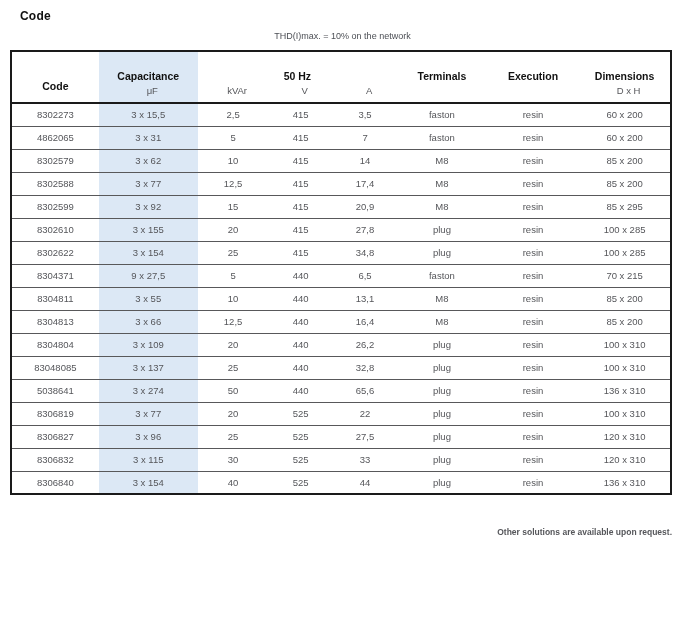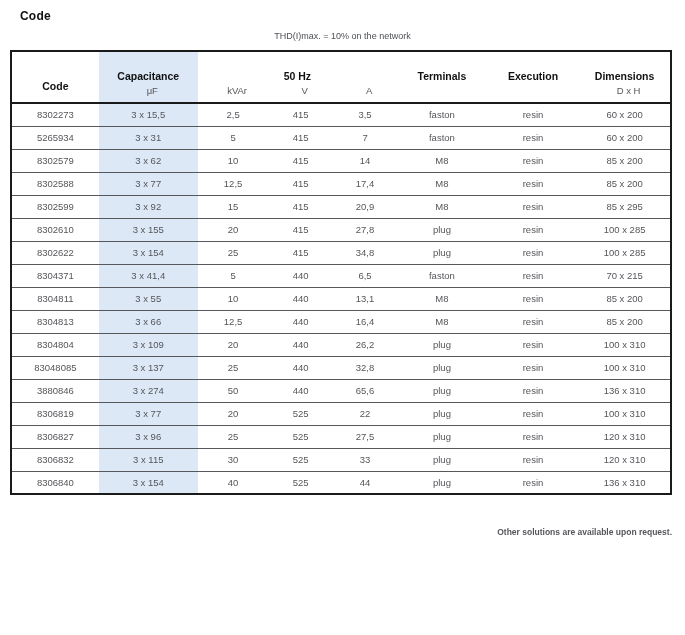--- a/index.html
+++ b/index.html
@@ -85,21 +85,21 @@
           <td>8302273</td>
           <td class="hl">3 x 15,5</td>
           <td>2,5</td>
           <td>415</td>
           <td>3,5</td>
           <td>faston</td>
           <td>resin</td>
           <td>60 x 200</td>
         </tr>
         <tr>
-          <td>5265934</td>
+          <td>4862065</td>
           <td class="hl">3 x 31</td>
           <td>5</td>
           <td>415</td>
           <td>7</td>
           <td>faston</td>
           <td>resin</td>
           <td>60 x 200</td>
         </tr>
         <tr>
           <td>8302579</td>
@@ -146,21 +146,21 @@
           <td class="hl">3 x 154</td>
           <td>25</td>
           <td>415</td>
           <td>34,8</td>
           <td>plug</td>
           <td>resin</td>
           <td>100 x 285</td>
         </tr>
         <tr>
           <td>8304371</td>
-          <td class="hl">3 x 41,4</td>
+          <td class="hl">9 x 27,5</td>
           <td>5</td>
           <td>440</td>
           <td>6,5</td>
           <td>faston</td>
           <td>resin</td>
           <td>70 x 215</td>
         </tr>
         <tr>
           <td>8304811</td>
           <td class="hl">3 x 55</td>
@@ -195,21 +195,21 @@
           <td>83048085</td>
           <td class="hl">3 x 137</td>
           <td>25</td>
           <td>440</td>
           <td>32,8</td>
           <td>plug</td>
           <td>resin</td>
           <td>100 x 310</td>
         </tr>
         <tr>
-          <td>3880846</td>
+          <td>5038641</td>
           <td class="hl">3 x 274</td>
           <td>50</td>
           <td>440</td>
           <td>65,6</td>
           <td>plug</td>
           <td>resin</td>
           <td>136 x 310</td>
         </tr>
         <tr>
           <td>8306819</td>

